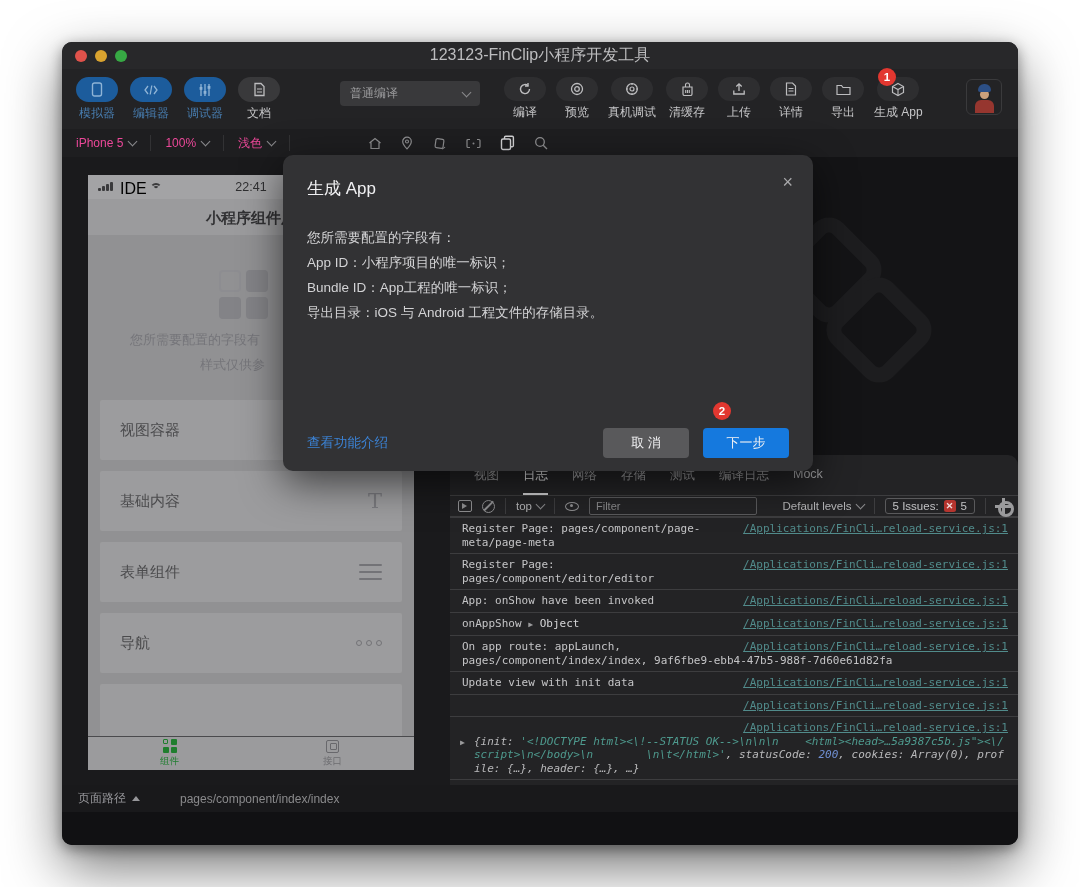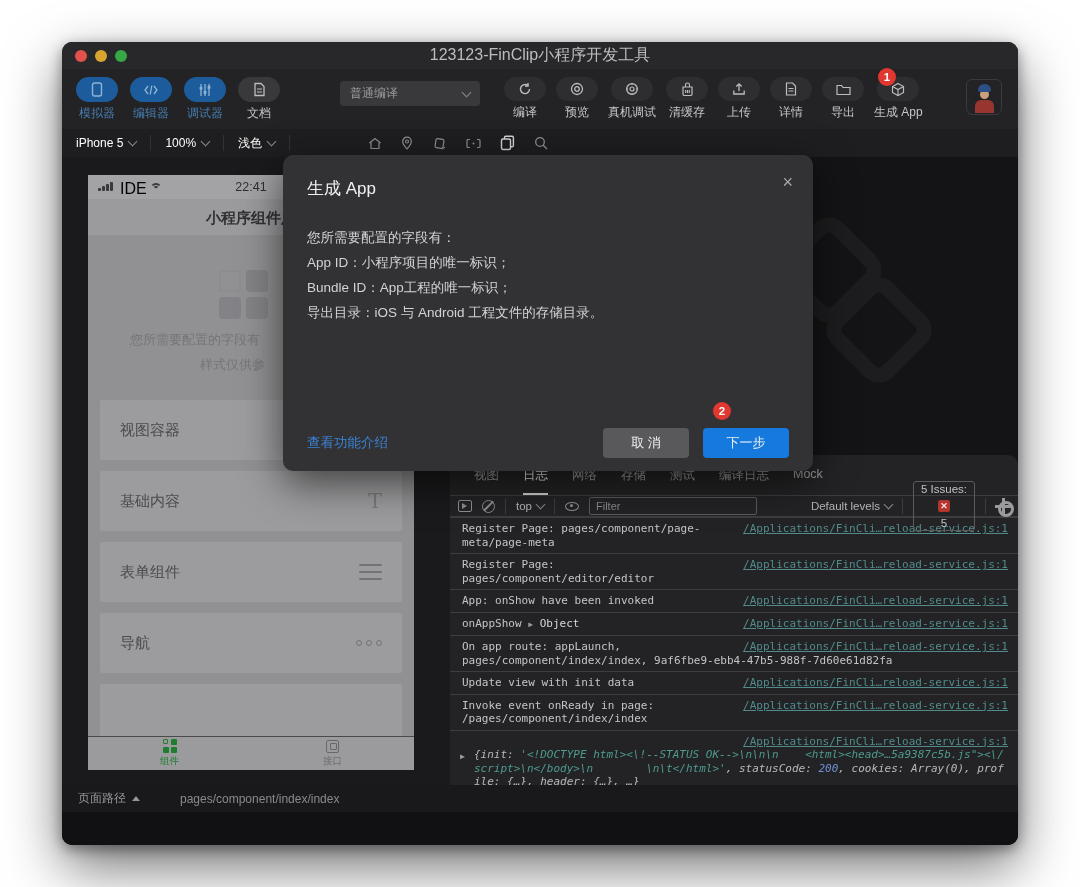--- a/index.html
+++ b/index.html
@@ -37,21 +37,21 @@
   .badge { position:absolute; width:18px; height:18px; border-radius:50%; background:#e23730; color:#fff; font-size:11.5px; font-weight:bold;
            display:flex; align-items:center; justify-content:center; z-index:6; }
   .badge1 { top:-9px; left:4px; }
   .avatar { position:absolute; right:16px; top:10px; width:36px; height:36px; border-radius:6px; background:#232325; border:1px solid #3a3a3c; overflow:hidden; }
   .av-cap { position:absolute; left:11px; top:4px; width:13px; height:8px; background:#2c4f86; border-radius:6px 6px 2px 2px; }
   .av-face { position:absolute; left:13px; top:10px; width:9px; height:9px; background:#caa07c; border-radius:50%; }
   .av-body { position:absolute; left:8px; top:20px; width:19px; height:13px; background:#96362f; border-radius:6px 6px 0 0; }
   svg.ic { display:block; }
 
   
-  .devicebar { position:absolute; left:0; top:87px; width:100%; height:28px; background:#1e1e20; display:flex; align-items:center; font-size:12px; color:#ffffff; }
+  .devicebar { position:absolute; left:0; top:87px; width:100%; height:28px; background:#1e1e20; display:flex; align-items:center; font-size:12px; color:#ec4899; }
   .dbitem { display:flex; align-items:center; gap:6px; padding:0 14px; height:16px; border-right:1px solid #323234; }
   .dbitem:last-of-type { border-right:none; }
   .dbicons { display:flex; gap:19px; margin-left:78px; align-items:center; }
 
   
   .main { position:absolute; left:0; top:115px; width:100%; height:628px; }
   .simpanel { position:absolute; left:0; top:0; width:388px; height:628px; background:#1a1a1c; }
   .conarea  { position:absolute; left:388px; top:0; width:568px; height:628px; background:#141416; }
 
   
@@ -104,21 +104,21 @@
   .cdiv { width:1px; height:16px; background:#3d3d3f; }
   .ic-drawer { width:14px; height:12px; border:1.5px solid #8f8f91; border-radius:2px; display:flex; align-items:center; }
   .ic-drawer i { width:0; height:0; border-left:5px solid #8f8f91; border-top:3.5px solid transparent; border-bottom:3.5px solid transparent; margin-left:3px; }
   .ic-clear { width:13px; height:13px; border:1.6px solid #8f8f91; border-radius:50%; position:relative; }
   .ic-clear:before { content:""; position:absolute; left:-1px; top:4.5px; width:13px; height:1.6px; background:#8f8f91; transform:rotate(-45deg); }
   .ddmini { display:flex; align-items:center; gap:5px; font-size:11.5px; color:#b4b4b6; }
   .ic-eye { width:14px; height:9px; border:1.5px solid #8f8f91; border-radius:50%; position:relative; }
   .ic-eye:before { content:""; position:absolute; left:3.5px; top:1.5px; width:3px; height:3px; background:#8f8f91; border-radius:50%; }
   .cfilter { width:168px; height:18px; background:transparent; border:1px solid #5a5a5c; border-radius:2px; color:#cfcfcf; font-size:11px; padding:0 6px; font-family:"Liberation Sans",sans-serif; }
   .cfilter::placeholder { color:#8a8a8c; }
-  .issuebox { display:flex; align-items:center; gap:5px; border:1px solid #5a5a5c; border-radius:3px; padding:1px 7px; font-size:11.5px; color:#c2c2c4;flex-direction:column; }
+  .issuebox { display:flex; align-items:center; gap:5px; border:1px solid #5a5a5c; border-radius:3px; padding:1px 7px; font-size:11.5px; color:#c2c2c4; }
   .issueicon { width:12px; height:12px; background:#b5342e; border-radius:2.5px; color:#f2dede; font-size:9px; display:flex; align-items:center; justify-content:center; font-weight:bold; }
   .gear { width:14px; height:14px; position:relative; }
   .gear:before { content:""; position:absolute; left:2px; top:2px; width:10px; height:10px; border:3px solid #9a9a9c; border-radius:50%; }
   .gear:after { content:""; position:absolute; left:5.5px; top:-1px; width:3px; height:16px; background:#9a9a9c; }
   .gear i { position:absolute; left:-1px; top:5.5px; width:16px; height:3px; background:#9a9a9c; }
 
   .clog { font-family:"DejaVu Sans Mono",monospace; font-size:11px; line-height:13.5px; color:#c4c4c6; }
   .crow { border-bottom:1px solid #3d3d3f; padding:4px 10px 4px 12px; overflow:hidden; }
   .crow:first-child { border-top:1px solid #3d3d3f; }
   .clink { float:right; color:#518b8b; text-decoration:underline; margin-left:12px; white-space:nowrap; }
@@ -492,21 +492,20 @@
             <div class="crow">
               <span class="clink">/Applications/FinCli…reload-service.js:1</span>
               <span>On app route: appLaunch, pages/component/index/index, 9af6fbe9-ebb4-47b5-988f-7d60e61d82fa</span>
             </div>
             <div class="crow">
               <span class="clink">/Applications/FinCli…reload-service.js:1</span>
               <span>Update view with init data</span>
             </div>
             <div class="crow">
               <span class="clink">/Applications/FinCli…reload-service.js:1</span>
-              <span>Invoke event onReady in page: /pages/component/index/index</span>
             </div>
             <div class="crow cobjrow">
               <div class="linkline"><span class="clink" style="float:none">/Applications/FinCli…reload-service.js:1</span></div>
               <span class="tri objarrow">▶</span>
               <div class="objtxt"><span>{init: </span><span class="teal">'&lt;!DOCTYPE html&gt;&lt;\!--STATUS OK--&gt;\n\n\n    &lt;html&gt;&lt;head&gt;…5a9387c5b.js"&gt;&lt;\/script&gt;\n&lt;/body&gt;\n        \n\t&lt;/html&gt;'</span><span>, statusCode: </span><span class="num">200</span><span>, cookies: Array(0), profile: {…}, header: {…}, …}</span></div>
             </div>
             <div class="cprompt">&gt;</div>
           </div>
         </div>
       </div>

